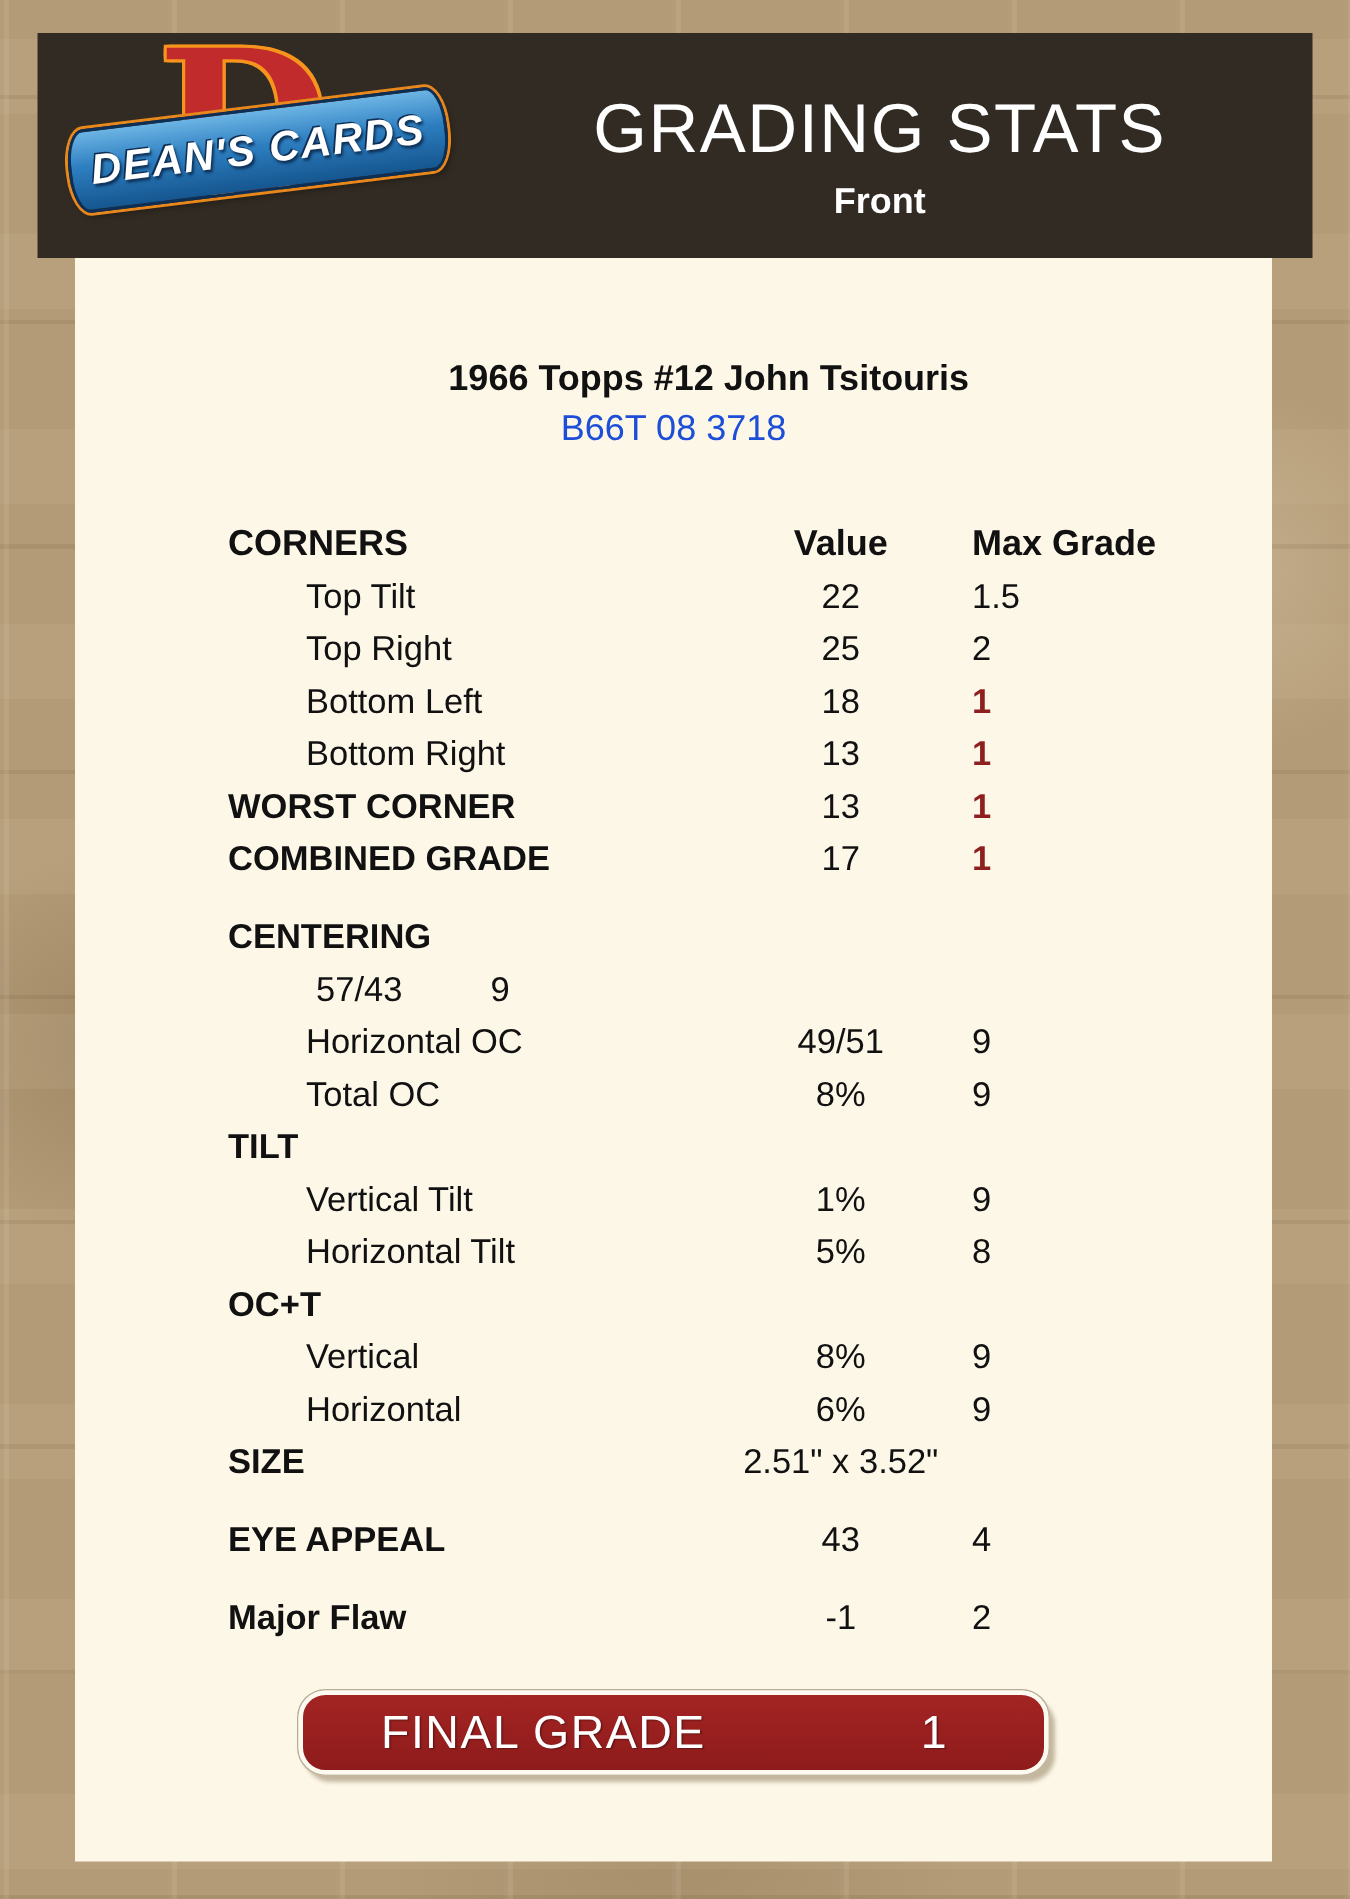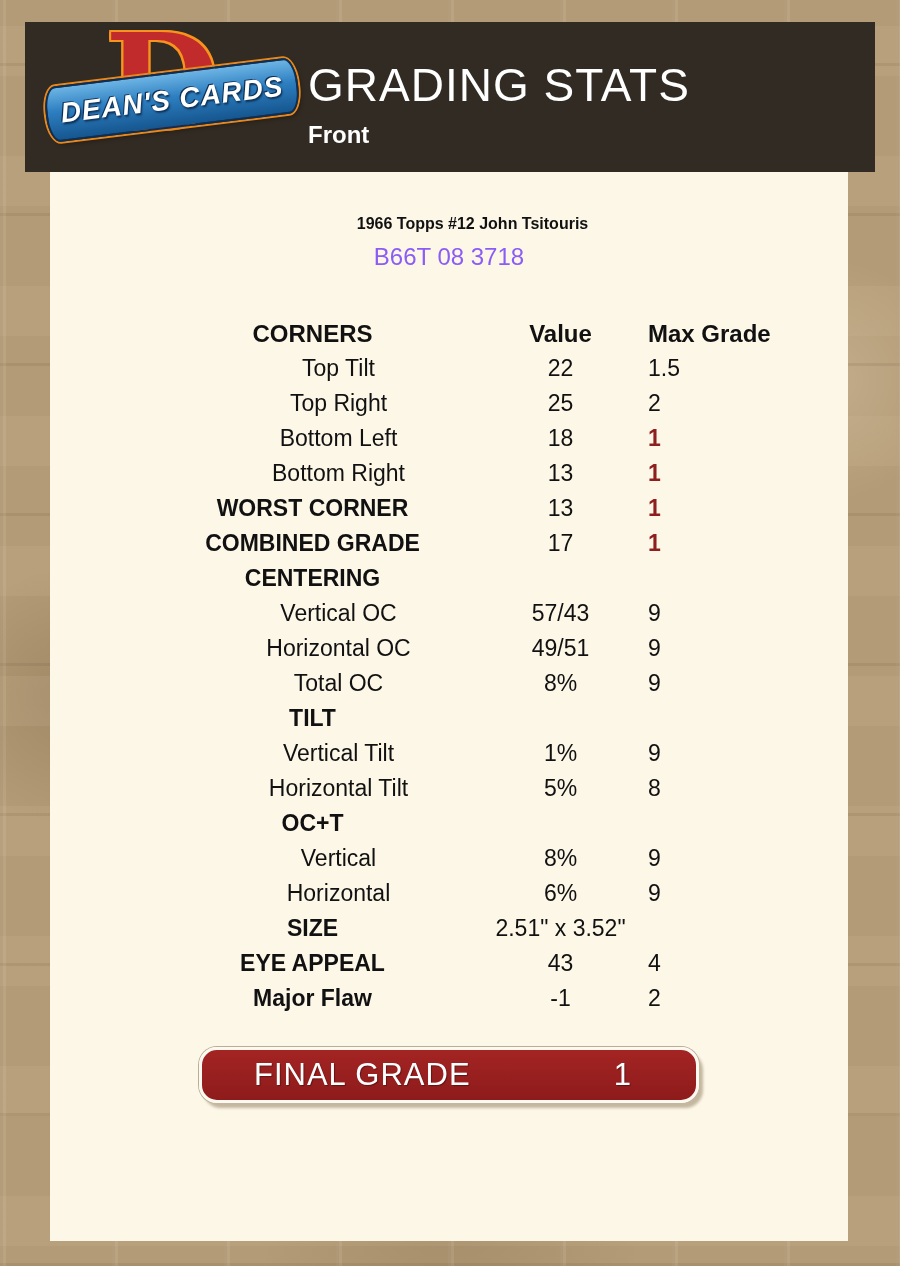--- a/index.html
+++ b/index.html
@@ -34,40 +34,40 @@
     transform:rotate(-7deg);
     background:linear-gradient(180deg,#6cb4e4 0%,#2d7ec0 45%,#15568f 100%);
     border:2px solid #0d2f55;border-radius:12px/26px;
     box-shadow:0 0 0 2px #e8871c,2px 3px 4px rgba(0,0,0,0.35);
     display:flex;align-items:center;justify-content:center;
   }
   .logo-banner-text{
     font-weight:bold;font-style:italic;font-size:28px;color:#fff;letter-spacing:1px;
     text-shadow:1px 2px 2px #0d2f55,-1px -1px 0 #0d2f55;white-space:nowrap;
   }
-  .header-text{flex:1;text-align:left;color:#fff;margin-top:16px;padding-right:10px;}
+  .header-text{flex:1;text-align:center;color:#fff;margin-top:16px;padding-right:10px;}
   .header-title{font-size:46px;font-weight:400;letter-spacing:1px;line-height:1.0;}
   .header-subtitle{font-size:24px;font-weight:700;margin-top:13px;}
   
   .card{
     position:absolute;left:50px;top:172px;width:798px;height:1069px;
     background:#fdf7e8;z-index:2;
   }
-  .card-title{margin-top:38px;text-align:center;font-size:16px;font-weight:bold;line-height:28px;padding-left:47px;}
-  .card-serial{margin-top:5px;text-align:center;font-size:24px;line-height:28px;color:#8b5cf6;}
+  .card-title{margin-top:67px;text-align:center;font-size:24px;font-weight:bold;line-height:28px;padding-left:47px;}
+  .card-serial{margin-top:5px;text-align:center;font-size:24px;line-height:28px;color:#1d4ed8;}
   
   .tbl{margin:45px 45px 0 102px;}
   .row{display:flex;align-items:baseline;height:35px;font-size:23px;line-height:35px;}
-  .row .lbl{flex:1;text-align:center;white-space:nowrap;}
+  .row .lbl{flex:1;text-align:left;white-space:nowrap;}
   .row .val{width:175px;text-align:center;white-space:nowrap;}
   .row .max{width:155px;text-align:left;white-space:nowrap;}
   .row.sub .lbl{padding-left:52px;}
   .row.section .lbl{font-weight:bold;}
   .row.head .lbl,.row.head .val,.row.head .max{font-weight:bold;font-size:24px;}
-  .row.gap{}
+  .row.gap{margin-top:17px;}
   .max.red{color:#8e1f1f;font-weight:bold;}
   
   .final-grade{
     margin:31px auto 0 auto;width:500px;height:56px;box-sizing:border-box;
     background:linear-gradient(180deg,#a32423 0%,#8e1b1b 100%);
     border:3px solid #fcf9f0;border-radius:18px;
     box-shadow:4px 5px 3px #c3b79f,0 0 0 1px #b9ad97;
     display:flex;align-items:center;justify-content:space-between;
     padding:0 64px 0 52px;cursor:pointer;
   }
@@ -133,21 +133,20 @@
           <span class="lbl">COMBINED GRADE</span>
           <span class="val">17</span>
           <span class="max red">1</span>
         </div>
         <div class="row section gap">
           <span class="lbl">CENTERING</span>
           <span class="val"></span>
           <span class="max"></span>
         </div>
         <div class="row sub">
-          <span class="lbl">Vertical OC</span>
           <span class="val">57/43</span>
           <span class="max">9</span>
         </div>
         <div class="row sub">
           <span class="lbl">Horizontal OC</span>
           <span class="val">49/51</span>
           <span class="max">9</span>
         </div>
         <div class="row sub">
           <span class="lbl">Total OC</span>

